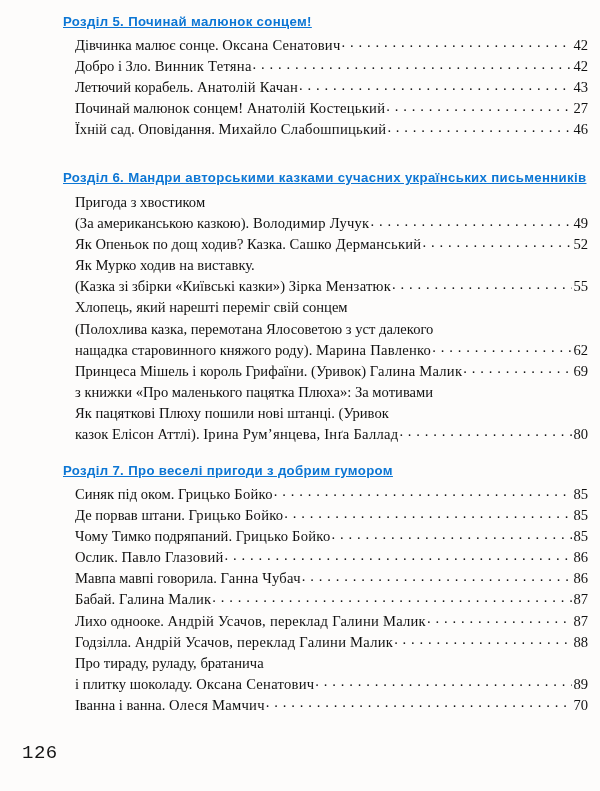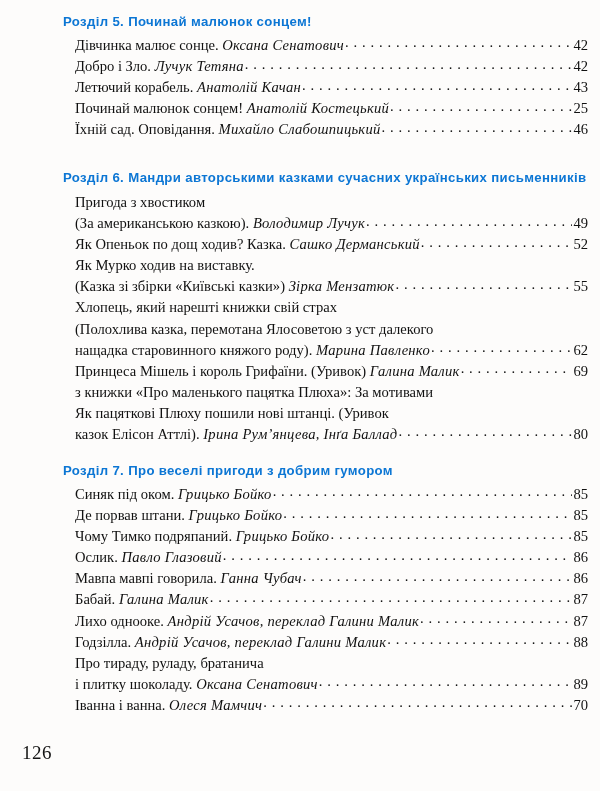--- a/index.html
+++ b/index.html
@@ -38,20 +38,21 @@
 
   .section-heading {
     color: #0c76d4;
     font-family: "Liberation Sans", "DejaVu Sans", sans-serif;
     font-weight: bold;
     font-size: 13.2px;
     line-height: 20px;
     letter-spacing: 0.35px;
     margin: 0;
     padding: 0;
+    text-decoration: underline;
   }
 
   .entries {
     margin: 0;
     padding: 0;
     list-style: none;
   }
 
   .entry {
     margin: 0;
@@ -66,21 +67,20 @@
     white-space: nowrap;
     overflow: hidden;
   }
 
   .entry-line .txt {
     flex: 0 0 auto;
     white-space: pre;
   }
 
   .entry-line .txt .au {
-    font-style: italic;
     letter-spacing: 0.25px;
   }
 
   .leader {
     flex: 1 1 auto;
     overflow: hidden;
     min-width: 0;
     position: relative;
     height: 1em;
     margin: 0 1px;
@@ -109,21 +109,21 @@
   .sec7 { position: absolute; left: 63px; top: 461px; width: 525px; }
 
   .sec5 .entries, .sec6 .entries, .sec7 .entries { margin-left: 12px; margin-top: 3px; }
   .sec6 .entries { margin-top: 4px; }
   .sec7 .entries { margin-top: 3px; }
 
   .folio {
     position: absolute;
     left: 22px;
     top: 742px;
-    font-family: Liberation Serif, serif;
+    font-family: Liberation Mono, monospace;
     font-size: 19px;
     font-weight: normal;
     color: #141414;
     letter-spacing: 0.5px;
   }
 </style>
 </head>
 <body>
 
 <div id="page">
@@ -133,37 +133,37 @@
     <ul class="entries">
         <li class="entry">
           <div class="entry-line">
             <span class="txt">Дівчинка малює сонце. <span class="au">Оксана Сенатович</span></span>
             <span class="leader"></span>
             <span class="pageno">42</span>
           </div>
         </li>
         <li class="entry">
           <div class="entry-line">
-            <span class="txt">Добро і Зло. <span class="au">Лучук Тетяна</span></span>
+            <span class="txt">Добро і Зло. <span class="au">Винник Тетяна</span></span>
             <span class="leader"></span>
             <span class="pageno">42</span>
           </div>
         </li>
         <li class="entry">
           <div class="entry-line">
             <span class="txt">Летючий корабель. <span class="au">Анатолій Качан</span></span>
             <span class="leader"></span>
             <span class="pageno">43</span>
           </div>
         </li>
         <li class="entry">
           <div class="entry-line">
             <span class="txt">Починай малюнок сонцем! <span class="au">Анатолій Костецький</span></span>
             <span class="leader"></span>
-            <span class="pageno">25</span>
+            <span class="pageno">27</span>
           </div>
         </li>
         <li class="entry">
           <div class="entry-line">
             <span class="txt">Їхній сад. Оповідання. <span class="au">Михайло Слабошпицький</span></span>
             <span class="leader"></span>
             <span class="pageno">46</span>
           </div>
         </li>
       </ul>
@@ -194,21 +194,21 @@
             <span class="txt">Як Мурко ходив на виставку.</span>
           </div>
           <div class="entry-line">
             <span class="txt">(Казка зі збірки «Київські казки») <span class="au">Зірка Мензатюк</span></span>
             <span class="leader"></span>
             <span class="pageno">55</span>
           </div>
         </li>
         <li class="entry">
           <div class="entry-line">
-            <span class="txt">Хлопець, який нарешті книжки свій страх</span>
+            <span class="txt">Хлопець, який нарешті переміг свій сонцем</span>
           </div>
           <div class="entry-line">
             <span class="txt">(Полохлива казка, перемотана Ялосоветою з уст далекого</span>
           </div>
           <div class="entry-line">
             <span class="txt">нащадка старовинного княжого роду). <span class="au">Марина Павленко</span></span>
             <span class="leader"></span>
             <span class="pageno">62</span>
           </div>
         </li>

